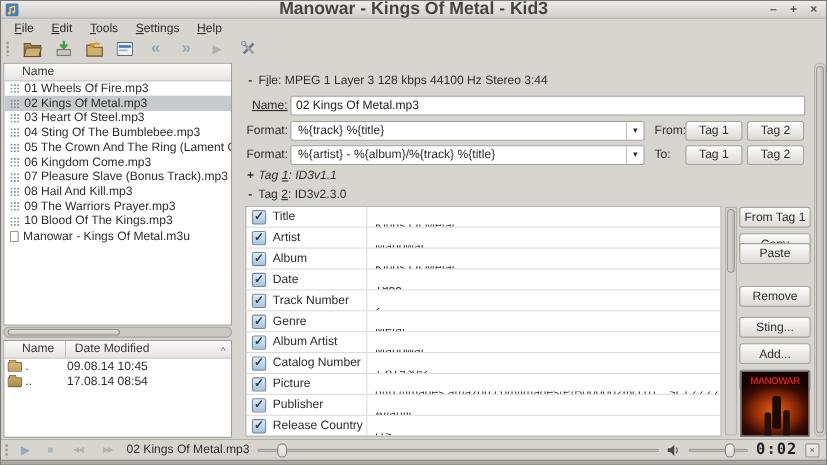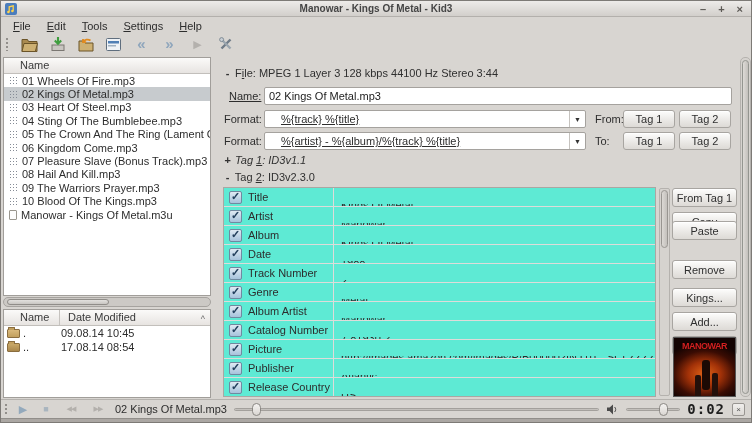--- a/index.html
+++ b/index.html
@@ -7,21 +7,21 @@
   .window {
     position:relative; width:752px; height:423px;
     background:#d8d5d1; border:1px solid #7d7a76; overflow:hidden;
     font-family:"Liberation Sans", sans-serif; font-size:11px; color:#2d2d2d;
   }
   
   .titlebar { position:absolute; left:0; top:0; right:0; height:16px;
     background:linear-gradient(#edebe9,#d2cfcb); border-bottom:1px solid #b3b0ac;
     display:flex; align-items:center; }
   .app-icon { position:absolute; left:4px; top:2px; width:12px; height:12px; }
-  .title { flex:1; text-align:center; font-size:10px; font-weight:bold; color:#454545; }
+  .title { flex:1; text-align:center; font-size:16px; font-weight:bold; color:#454545; }
   .win-controls { position:absolute; right:8px; top:0; height:16px; display:flex; gap:12px;
     align-items:center; font-size:11px; font-weight:bold; color:#5d5a56; }
   .win-controls span { cursor:default; line-height:10px; }
   
   .menubar { position:absolute; left:0; top:16px; right:0; height:17px;
     display:flex; align-items:center; padding-left:4px; }
   .mi { padding:2px 8px; }
   
   .toolbar { position:absolute; left:0; top:33px; right:0; height:20px;
     display:flex; align-items:center; gap:9px; padding-left:4px; }
@@ -67,30 +67,30 @@
   .d-date { padding-left:4px; }
   
   .collapse { display:inline-block; width:9px; color:#333; font-weight:bold; text-align:center; }
   .fs-header { position:absolute; left:222px; top:66px; }
   .lab { color:#2f2f2f; }
   .row-label { position:absolute; }
   .tinput { position:absolute; height:18px; background:#fff; border:1px solid #a5a29e;
     border-radius:2px; font-family:inherit; font-size:11px; color:#222; padding:0 4px; }
   .combo { position:absolute; height:18px; background:#fff; border:1px solid #a5a29e;
     border-radius:2px; display:flex; align-items:center; }
-  .combo .ctext { flex:1; padding-left:16px; white-space:nowrap; overflow:hidden;text-decoration:underline; }
+  .combo .ctext { flex:1; padding-left:6px; white-space:nowrap; overflow:hidden; }
   .combo .carrow { width:16px; height:100%; border-left:1px solid #c6c3bf;
     display:flex; align-items:center; justify-content:center; font-size:7px; color:#333; }
   .btn { background:linear-gradient(#fdfdfc,#e9e7e4 60%,#dddad6); border:1px solid #a8a5a1;
     border-radius:3px; box-shadow:inset 0 1px 0 #fff; font-family:inherit; font-size:11px;
     color:#2f2f2f; text-align:center; }
   .tagbtn { position:absolute; width:52px; height:18px; }
   
   .tagtable { position:absolute; left:222px; top:186px; width:433px; height:210px;
-    background:#5eead4; border:1px solid #aaa7a3; overflow:hidden; }
+    background:#ffffff; border:1px solid #aaa7a3; overflow:hidden; }
   .trow { display:grid; grid-template-columns:110px 1fr; height:19px; border-bottom:1px solid #dedcd9; }
   .tcell-name { display:flex; align-items:center; gap:6px; padding-left:5px;
     border-right:1px solid #dedcd9; white-space:nowrap; }
   .tcell-val { display:flex; align-items:center; padding-left:7px; white-space:nowrap; overflow:hidden;margin-top:16px; }
   .cb { width:13px; height:13px; flex:0 0 13px; position:relative;
     background:linear-gradient(#dfeaf3,#a7c3dc); border:1px solid #7089a0; border-radius:2px; }
   .cb::after { content:"✓"; position:absolute; left:1px; top:-2px; font-size:11px;
     font-weight:bold; color:#24415e; }
   .tt-vscroll { position:absolute; left:658px; top:187px; width:11px; height:208px;
     background:#d6d3cf; border:1px solid #b5b2ae; border-radius:2px; }
@@ -399,21 +399,21 @@
       </div>
   </div>
   <div class="tt-vscroll">
       <div class="thumb"></div>
     </div>
 
   <button class="btn sbtn" style="top:187px;">From Tag 1</button>
   <button class="btn sbtn" style="top:211px;">Copy</button>
   <button class="btn sbtn" style="top:220px;">Paste</button>
   <button class="btn sbtn" style="top:259px;">Remove</button>
-  <button class="btn sbtn" style="top:287px;">Kings...</button>
+  <button class="btn sbtn" style="top:287px;">Sting...</button>
   <button class="btn sbtn" style="top:311px;">Add...</button>
   <button class="btn sbtn" style="top:335px;">Delete</button>
 
   <div class="album-art">
     <div class="logo">MANOWAR</div>
   </div>
 
   <div class="rw-vscroll">
       <div class="thumb"></div>
     </div>

